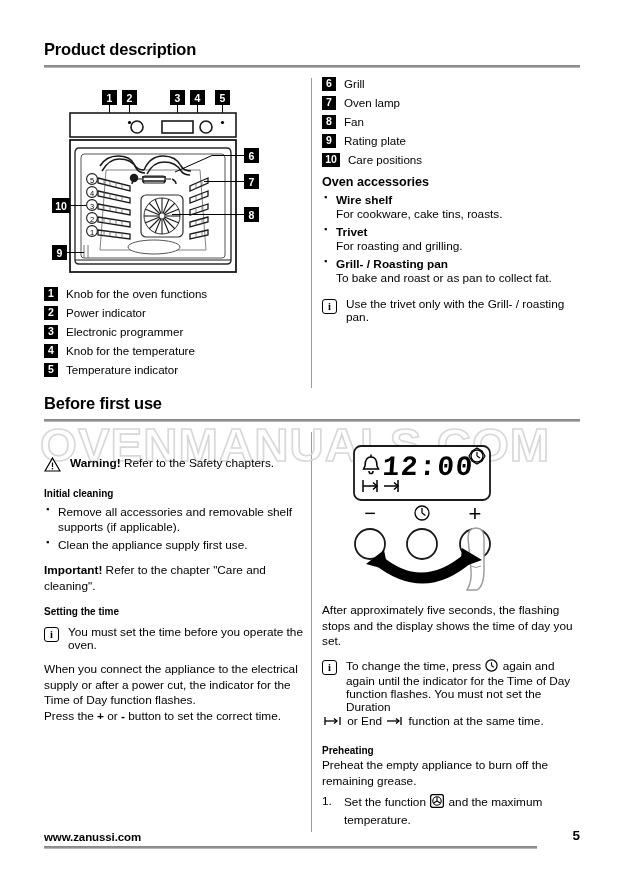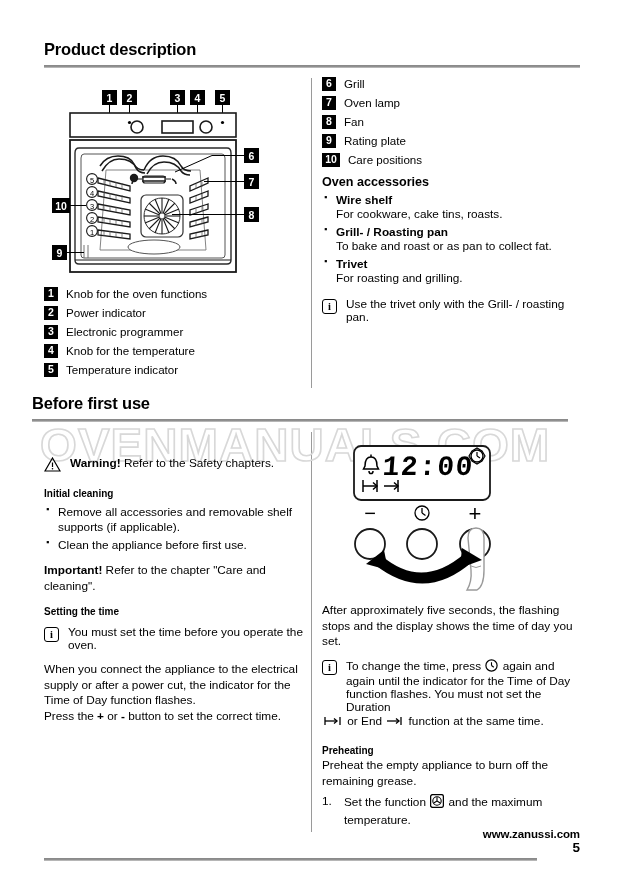--- a/index.html
+++ b/index.html
@@ -113,21 +113,21 @@
 
   
   .step { display: flex; font-size: 11.8px; line-height: 15.5px; margin-top: 5px; }
   .step .num { flex: 0 0 22px; }
   .inline-icon { vertical-align: -2px; margin: 0 1px; }
 
   
   .footer {
     position: absolute; left: 44px; top: 828px; width: 536px;
   }
-  .footer-row { display: flex; align-items: flex-end; flex-direction: column; }
+  .footer-row { display: flex; justify-content: space-between; align-items: flex-end; }
   .footer-url { font-size: 11.5px; font-weight: bold; letter-spacing: -0.1px; }
   .footer-page { font-size: 13.5px; font-weight: bold; }
   .footer-rule {
     height: 3px; width: 493px;
     background: linear-gradient(to bottom,#8a8a8a 0%,#8a8a8a 45%,#c9c9c9 100%);
     margin-top: 3px;
   }
 </style>
 </head>
 <body>
@@ -348,36 +348,36 @@
     </ul>
 
     <div class="sub-head" style="margin-top:8px;font-size:12.6px;">Oven accessories</div>
 
     <ul class="bullets">
       <li>
         <div class="b-head">Wire shelf</div>
         <div class="b-body">For cookware, cake tins, roasts.</div>
       </li>
       <li>
+        <div class="b-head">Trivet</div>
+        <div class="b-body">For roasting and grilling.</div>
+      </li>
+      <li>
         <div class="b-head">Grill- / Roasting pan</div>
         <div class="b-body">To bake and roast or as pan to collect fat.</div>
-      </li>
-      <li>
-        <div class="b-head">Trivet</div>
-        <div class="b-body">For roasting and grilling.</div>
       </li>
     </ul>
 
     <div class="note" style="margin-top:12px;">
       <span class="ibox">i</span>
       <span class="ntext">Use the trivet only with the Grill- / roasting pan.</span>
     </div>
   </div>
 
-  <div style="position:absolute;left:32px;top:394px;width:536px;">
+  <div style="position:absolute;left:44px;top:394px;width:536px;">
     <div class="sec-title">Before first use</div>
     <div class="sec-rule"></div>
   </div>
 
   <div class="watermark">OVENMANUALS.COM</div>
 
   <div class="divider2"></div>
 
   <div style="position:absolute;left:44px;top:444px;width:262px;z-index:10;">
 
@@ -392,21 +392,21 @@
       <span class="wtext"><b>Warning!</b><span> Refer to the Safety chapters.</span></span>
     </div>
 
     <div class="sub-head">Initial cleaning</div>
 
     <ul class="bullets" style="margin-top:6px;">
       <li>
         <div class="b-body">Remove all accessories and removable shelf supports (if applicable).</div>
       </li>
       <li>
-        <div class="b-body">Clean the appliance before first use.</div>
+        <div class="b-body">Clean the appliance supply first use.</div>
       </li>
     </ul>
 
     <div class="para"><b>Important!</b><span> Refer to the chapter "Care and cleaning".</span></div>
 
     <div class="sub-head">Setting the time</div>
 
     <div class="note">
       <span class="ibox">i</span>
       <span class="ntext">You must set the time before you operate the oven.</span>

